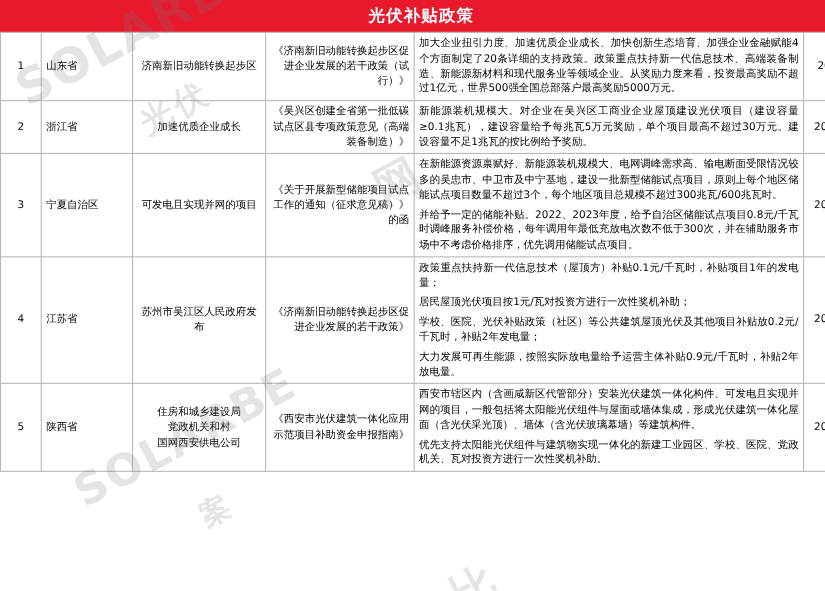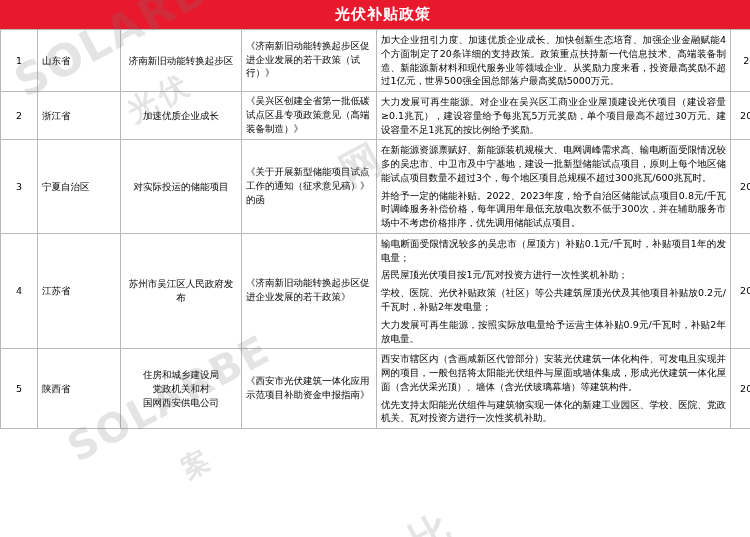--- a/index.html
+++ b/index.html
@@ -59,24 +59,23 @@
   }
   td.col-org {
     width: 112px;
     text-align: center;
     font-size: 10px;
     line-height: 1.5;
     border-radius: 14px;
   }
   td.col-doc {
     width: 126px;
-    text-align: left;
+    text-align: right;
     font-size: 10px;
     line-height: 1.5;
-    font-family: Liberation Serif, serif;
   }
   td.col-content {
     width: 345px;
     text-align: justify;
     font-size: 9.5px;
     line-height: 1.5;
     padding: 4px 6px;
   }
   td.col-date {
     width: 65px;
@@ -173,44 +172,44 @@
         </td>
         <td class="col-date">2021/11/4</td>
       </tr>
 
       <tr>
         <td class="col-idx">2</td>
         <td class="col-prov">浙江省</td>
         <td class="col-org">加速优质企业成长</td>
         <td class="col-doc">《吴兴区创建全省第一批低碳试点区县专项政策意见（高端装备制造）》</td>
         <td class="col-content">
-          <p class="content-block">大力发展可再生能源。对企业在吴兴区工商业企业屋顶建设光伏项目（建设容量≥0.1兆瓦），建设容量给予每兆瓦5万元奖励，单个项目最高不超过30万元。建设容量不足1兆瓦的按比例给予奖励。</p>
+          <p class="content-block">新能源装机规模大。对企业在吴兴区工商业企业屋顶建设光伏项目（建设容量≥0.1兆瓦），建设容量给予每兆瓦5万元奖励，单个项目最高不超过30万元。建设容量不足1兆瓦的按比例给予奖励。</p>
         </td>
         <td class="col-date">2021/11/15</td>
       </tr>
 
       <tr>
         <td class="col-idx">3</td>
         <td class="col-prov">宁夏自治区</td>
-        <td class="col-org">对实际投运的储能项目</td>
+        <td class="col-org">可发电且实现并网的项目</td>
         <td class="col-doc">《关于开展新型储能项目试点工作的通知（征求意见稿）》的函</td>
         <td class="col-content">
           <p class="content-block">在新能源资源禀赋好、新能源装机规模大、电网调峰需求高、输电断面受限情况较多的吴忠市、中卫市及中宁基地，建设一批新型储能试点项目，原则上每个地区储能试点项目数量不超过3个，每个地区项目总规模不超过300兆瓦/600兆瓦时。</p>
           <p class="content-block">并给予一定的储能补贴。2022、2023年度，给予自治区储能试点项目0.8元/千瓦时调峰服务补偿价格，每年调用年最低充放电次数不低于300次，并在辅助服务市场中不考虑价格排序，优先调用储能试点项目。</p>
         </td>
         <td class="col-date">2021/11/17</td>
       </tr>
 
       <tr>
         <td class="col-idx">4</td>
         <td class="col-prov">江苏省</td>
         <td class="col-org">苏州市吴江区人民政府发布</td>
         <td class="col-doc">《济南新旧动能转换起步区促进企业发展的若干政策》</td>
         <td class="col-content">
-          <p class="content-block">输电断面受限情况较多的吴忠市（屋顶方）补贴0.1元/千瓦时，补贴项目1年的发电量；</p>
+          <p class="content-block">政策重点扶持新一代信息技术（屋顶方）补贴0.1元/千瓦时，补贴项目1年的发电量；</p>
           <p class="content-block">居民屋顶光伏项目按1元/瓦对投资方进行一次性奖机补助；</p>
           <p class="content-block">学校、医院、光伏补贴政策（社区）等公共建筑屋顶光伏及其他项目补贴放0.2元/千瓦时，补贴2年发电量；</p>
           <p class="content-block">大力发展可再生能源，按照实际放电量给予运营主体补贴0.9元/千瓦时，补贴2年放电量。</p>
         </td>
         <td class="col-date">2021/11/19</td>
       </tr>
 
       <tr>
         <td class="col-idx">5</td>
         <td class="col-prov">陕西省</td>

